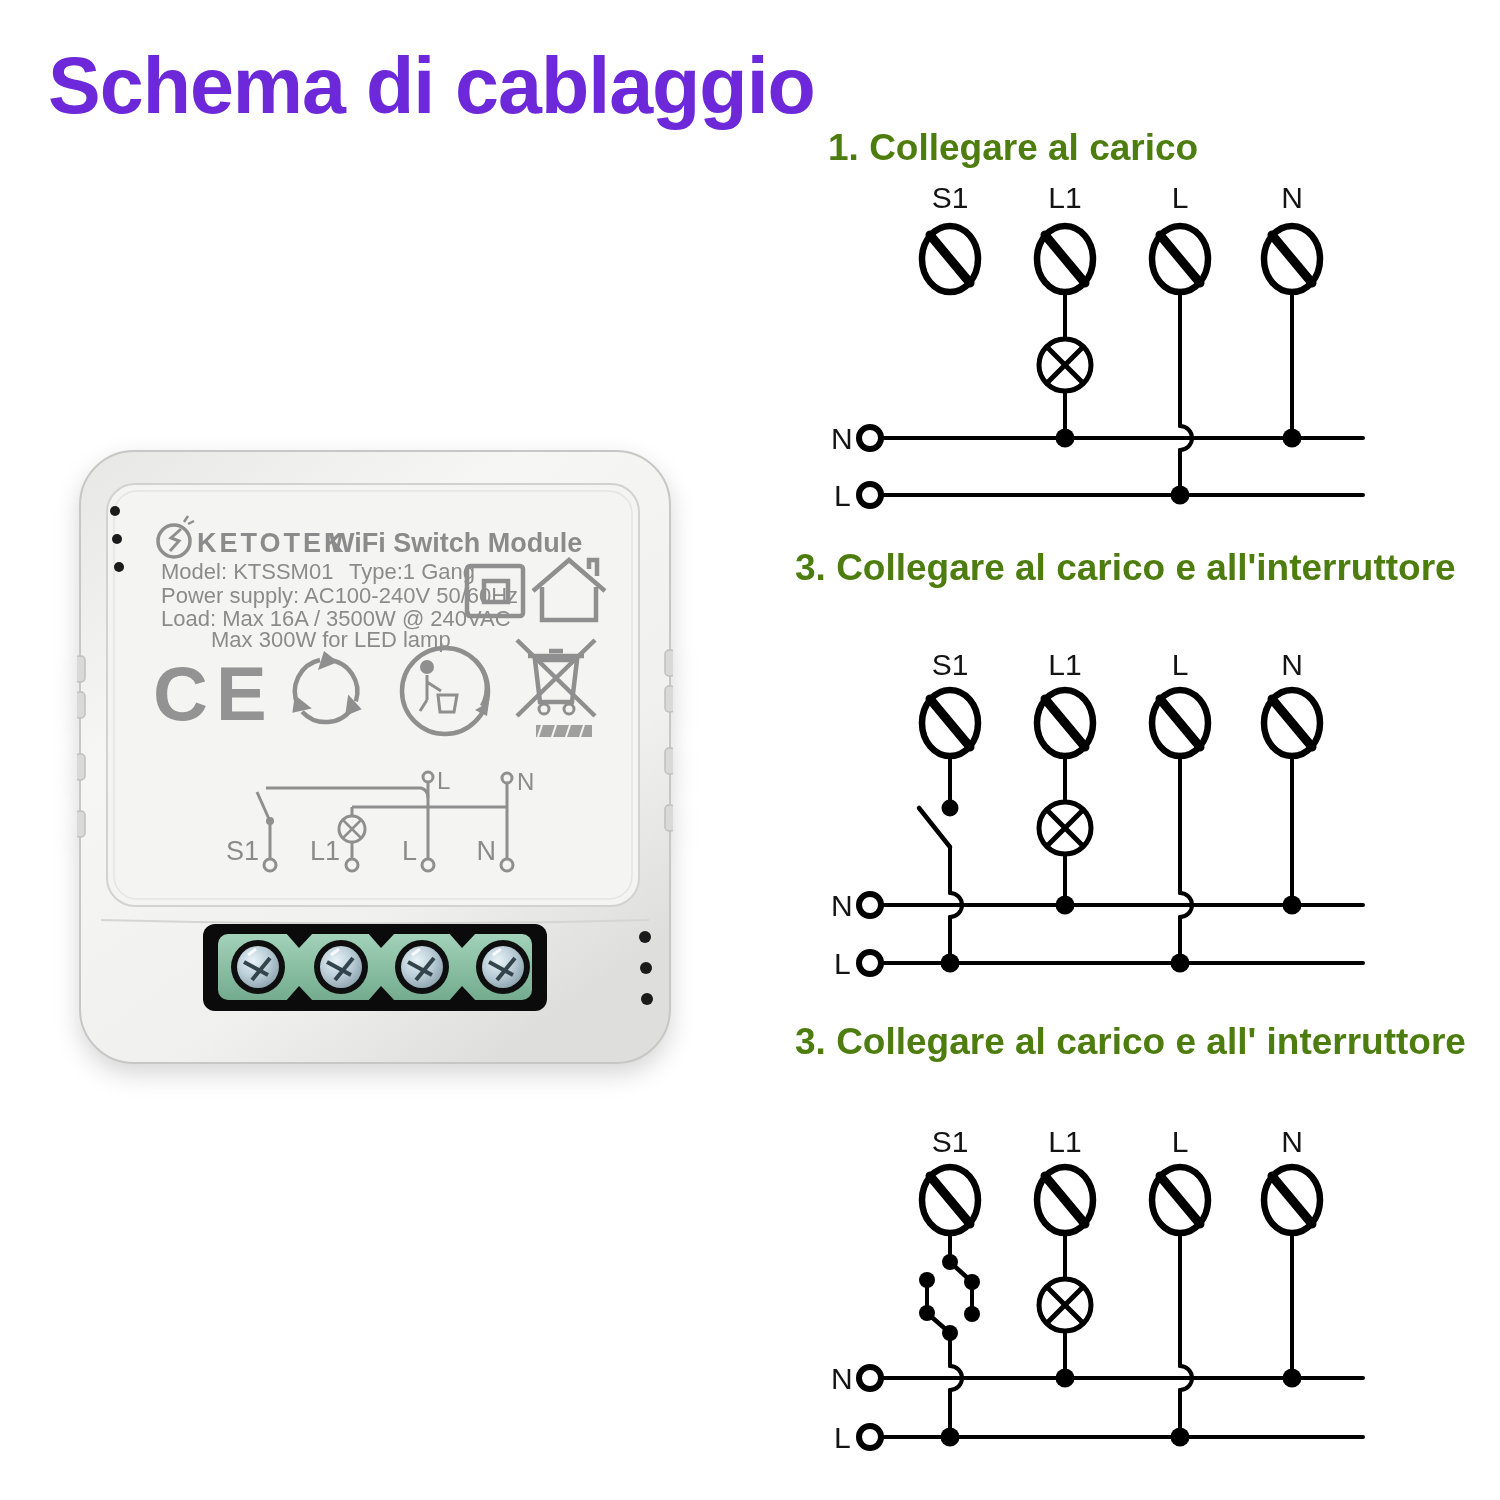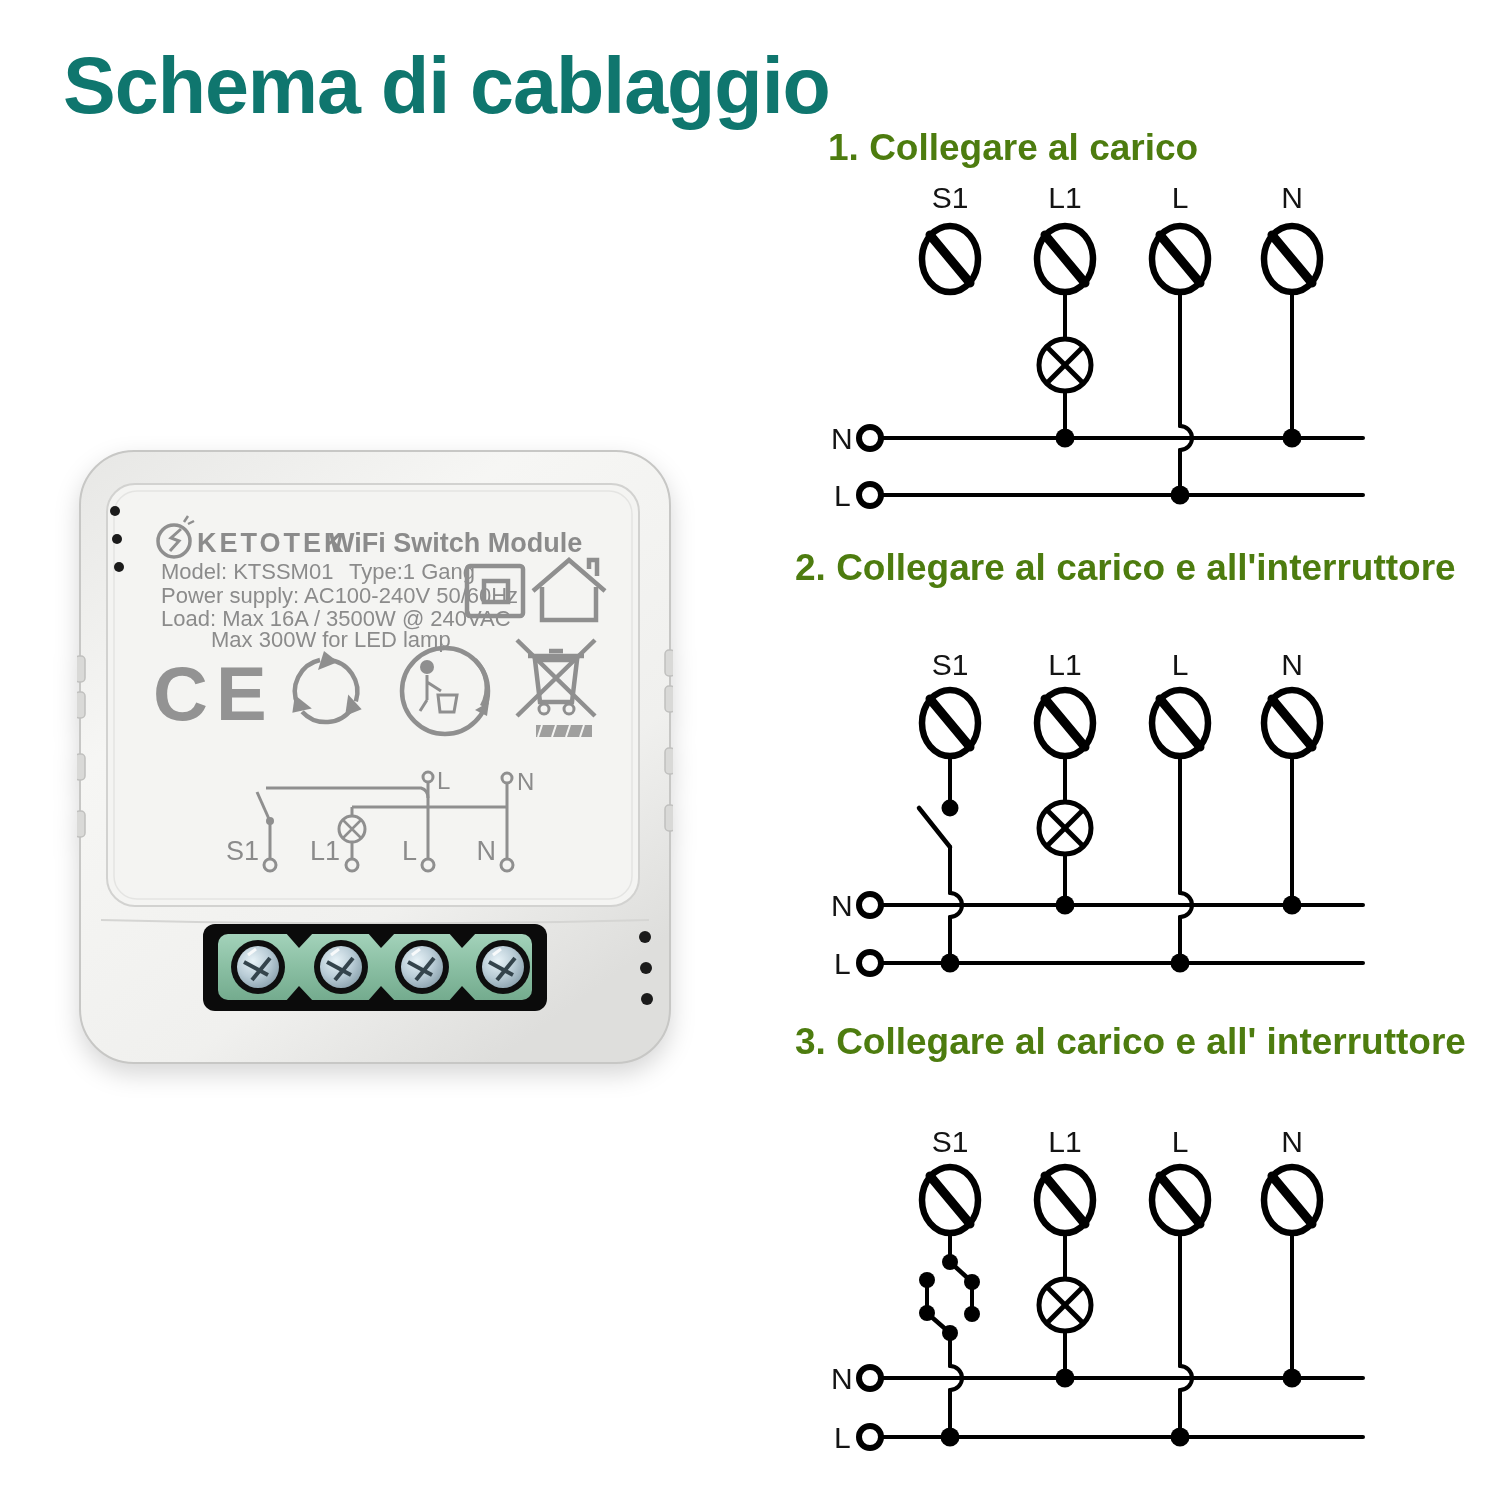--- a/index.html
+++ b/index.html
@@ -1,22 +1,22 @@
 <!DOCTYPE html>
 <html><head>
 <meta charset="utf-8">
 <style>
   html,body{margin:0;padding:0}
   body{
     width:1500px;height:1500px;position:relative;overflow:hidden;
     background:#ffffff;font-family:"Liberation Sans",sans-serif;
   }
   .page-title{
-    position:absolute;left:63px;top:40px;font-size:79px;font-weight:700;
-    color:#0f766e;letter-spacing:-1px;white-space:nowrap;
+    position:absolute;left:48px;top:40px;font-size:79px;font-weight:700;
+    color:#6d28d9;letter-spacing:-1px;white-space:nowrap;
   }
   .sec-heading{
     position:absolute;color:#4d7c0f;font-size:37px;font-weight:700;
     line-height:40px;white-space:nowrap;
   }
   .h1{left:828px;top:128px}
   .h2{left:795px;top:548px}
   .h3{left:795px;top:1022px}
   svg.diagram{position:absolute;left:800px}
   svg.product{position:absolute;left:77px;top:448px;filter:drop-shadow(0 10px 12px rgba(0,0,0,.16))}
@@ -253,21 +253,21 @@
   <circle class="dot" cx="265" cy="258" r="9.5"></circle>
     <circle class="dot" cx="492" cy="258" r="9.5"></circle>
     <circle class="dot" cx="380" cy="315" r="9.5"></circle>
   <circle class="oc" cx="70" cy="258" r="11"></circle>
   <circle class="oc" cx="70" cy="315" r="11"></circle>
   <text class="lbl" x="31" y="269">N</text>
   <text class="lbl" x="34" y="326">L</text>
 </svg>
 
 <div class="sec-heading h2">
-  <div>2. Collegare al carico e all'interruttore</div>
+  <div>3. Collegare al carico e all'interruttore</div>
 </div>
 <svg class="diagram" style="top:640px" width="700" height="348" viewBox="0 0 700 348">
   <g>
     <text class="lbl" x="150" y="35" text-anchor="middle">S1</text>
     <text class="lbl" x="265" y="35" text-anchor="middle">L1</text>
     <text class="lbl" x="380" y="35" text-anchor="middle">L</text>
     <text class="lbl" x="492" y="35" text-anchor="middle">N</text>
   </g>
   <g>
     <ellipse class="term" cx="150" cy="83" rx="28" ry="33"></ellipse>

